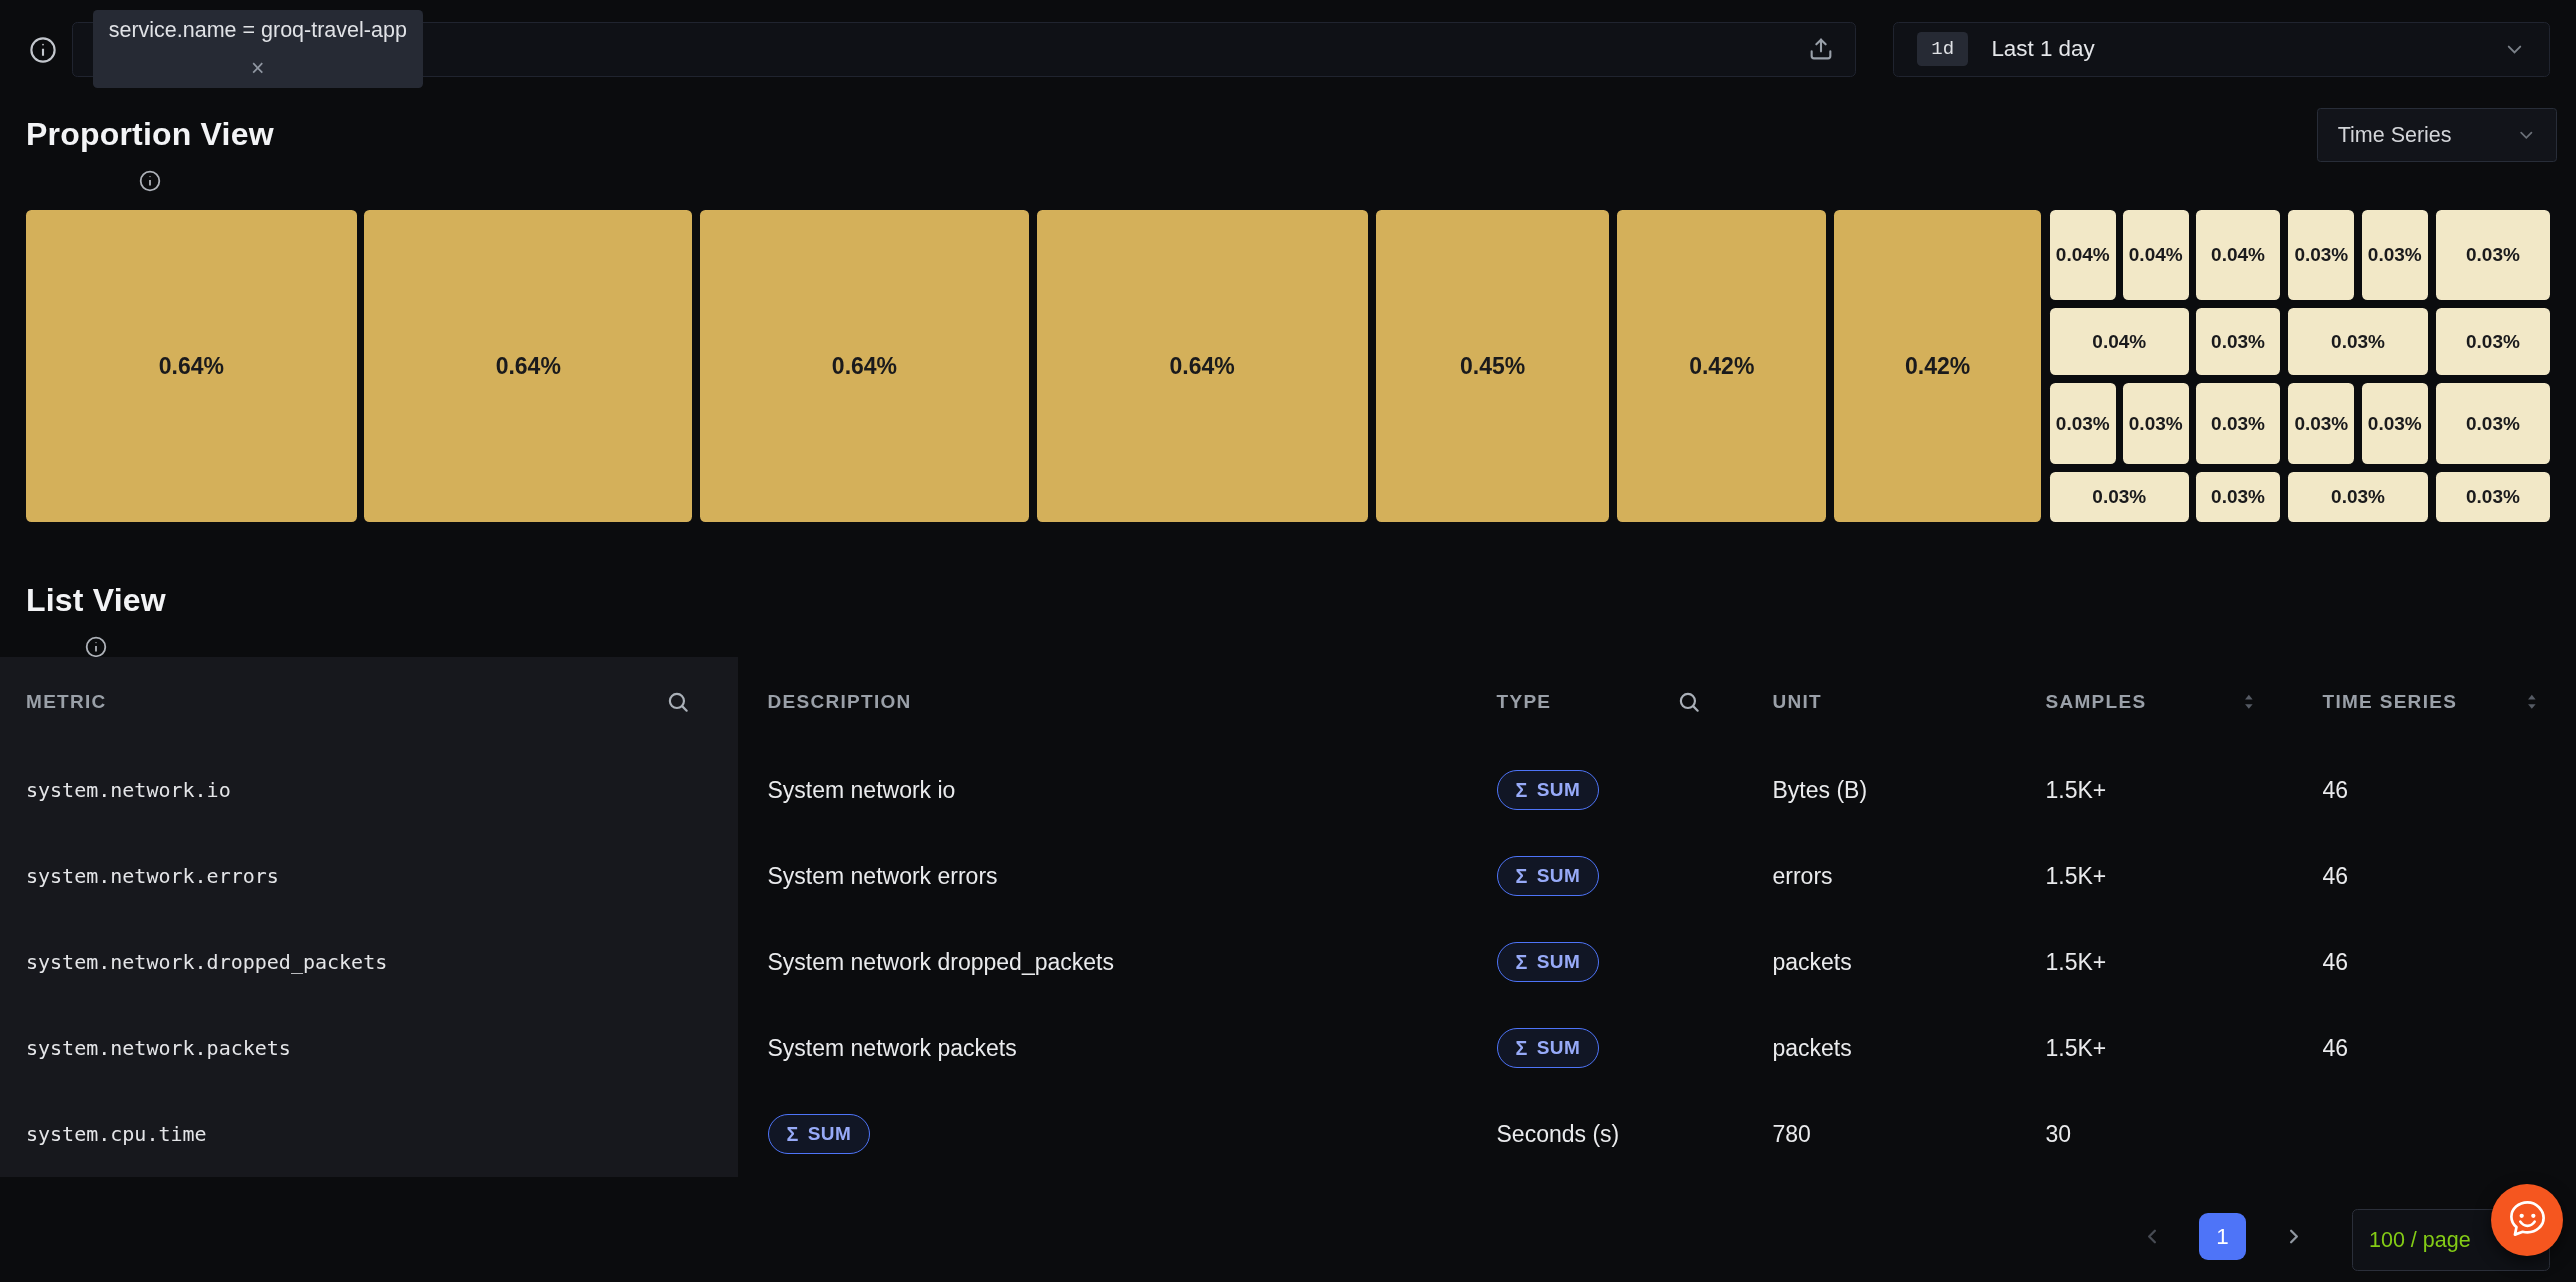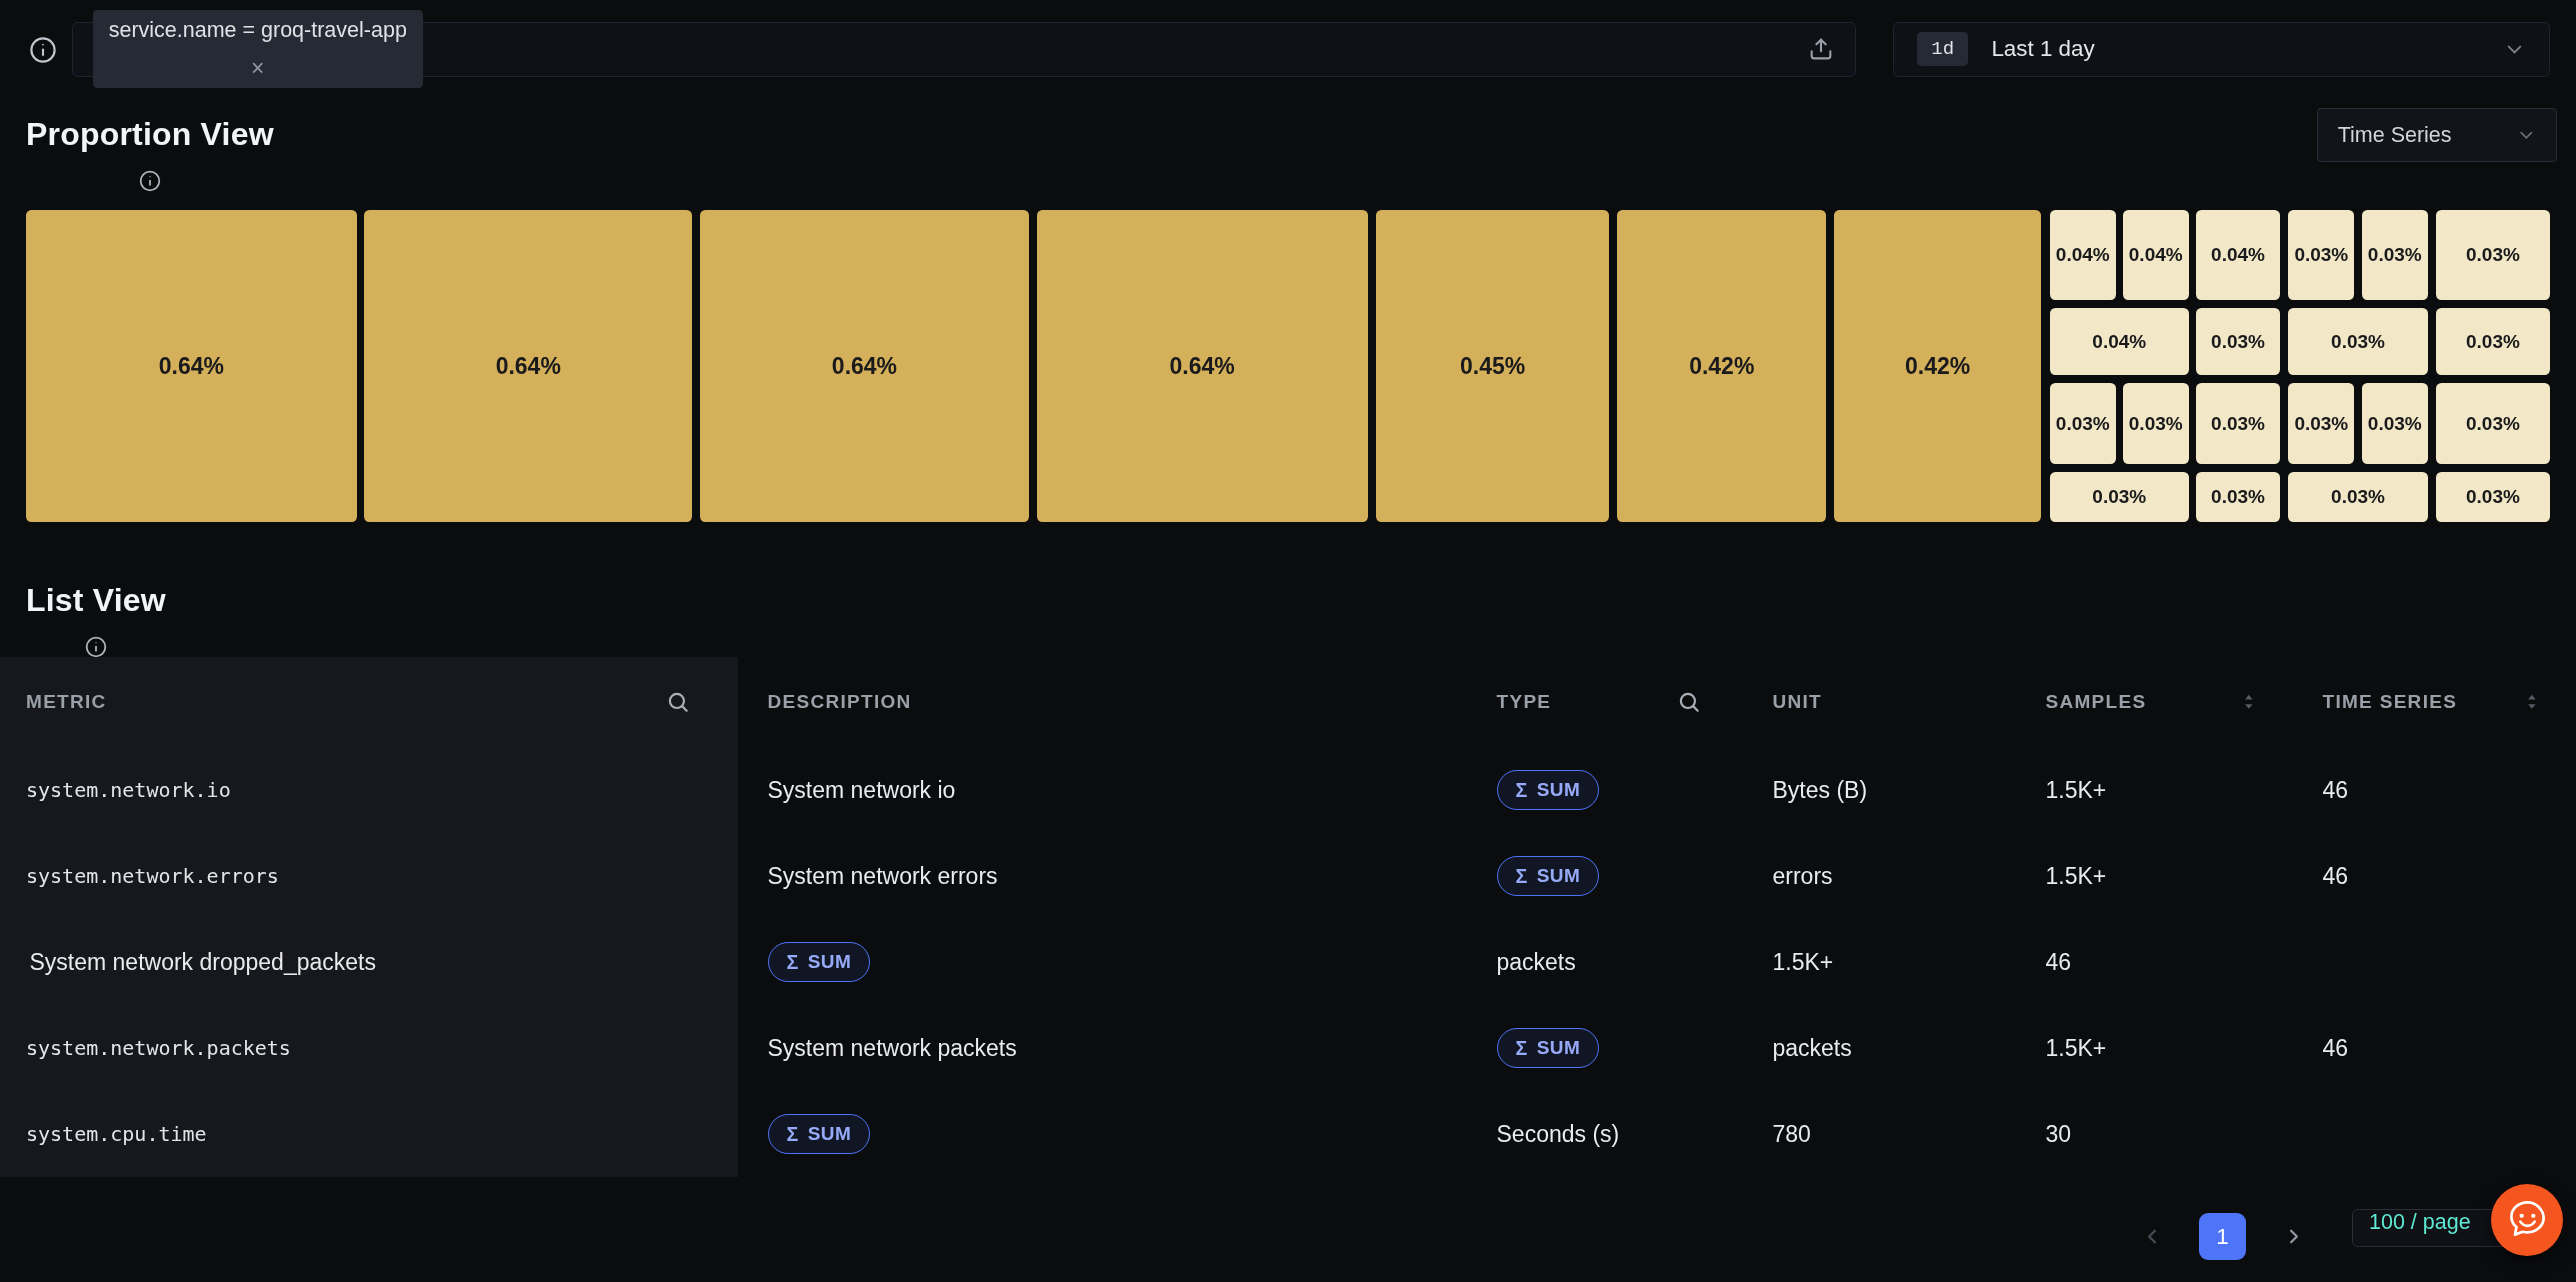--- a/index.html
+++ b/index.html
@@ -91,24 +91,24 @@
   .pg-prev, .pg-next { position:absolute; top:1213px; width:36px; height:47px;
     display:flex; align-items:center; justify-content:center; cursor:pointer; }
   .pg-prev { left:2134px; }
   .pg-next { left:2275px; }
   .pg-page {
     position:absolute; left:2199px; top:1213px; width:47px; height:47px;
     background:var(--accent,#4e74f8); color:#fff; border-radius:9px;
     display:flex; align-items:center; justify-content:center; font-size:22.4px; cursor:pointer;
   }
   .pg-size {
-    position:absolute; left:2352px; top:1209px; width:198px; height:38px;
+    position:absolute; left:2352px; top:1209px; width:198px; height:62px;
     background:#0f1116; border:0.9px solid #2b2f3a; border-radius:5.4px;
-    display:flex; align-items:flex-start; padding:0 16px; gap:10.7px;
-    font-size:21.5px; color:#5eead4; cursor:pointer;
+    display:flex; align-items:center; padding:0 16px; gap:10.7px;
+    font-size:21.5px; color:#84cc16; cursor:pointer;
   }
   .pg-size-caret { margin-left:auto; display:flex; }
 
   .chat-fab {
     position:absolute; left:2491px; top:1184px; width:72px; height:72px; border-radius:50%;
     background:var(--orange,#f5561f); display:flex; align-items:center; justify-content:center;
     box-shadow:0 5.4px 16px rgba(0,0,0,0.55); cursor:pointer; z-index:10;
   }
 </style>
 </head>
@@ -274,20 +274,21 @@
           <div class="td">System network errors</div>
           <div class="td"><span class="badge">
               <span class="sigma">Σ</span>
               <span>SUM</span>
             </span></div>
           <div class="td">errors</div>
           <div class="td">1.5K+</div>
           <div class="td">46</div>
         </div>
         <div class="t-row grid-cols">
+          <div class="td td-metric">system.network.dropped_packets</div>
           <div class="td">System network dropped_packets</div>
           <div class="td"><span class="badge">
               <span class="sigma">Σ</span>
               <span>SUM</span>
             </span></div>
           <div class="td">packets</div>
           <div class="td">1.5K+</div>
           <div class="td">46</div>
         </div>
         <div class="t-row grid-cols">

